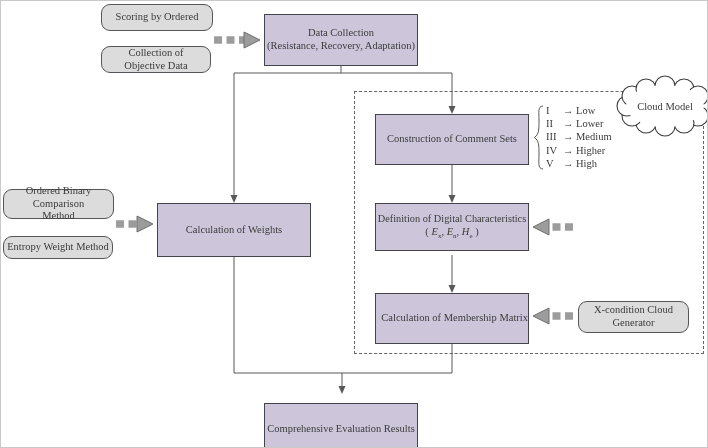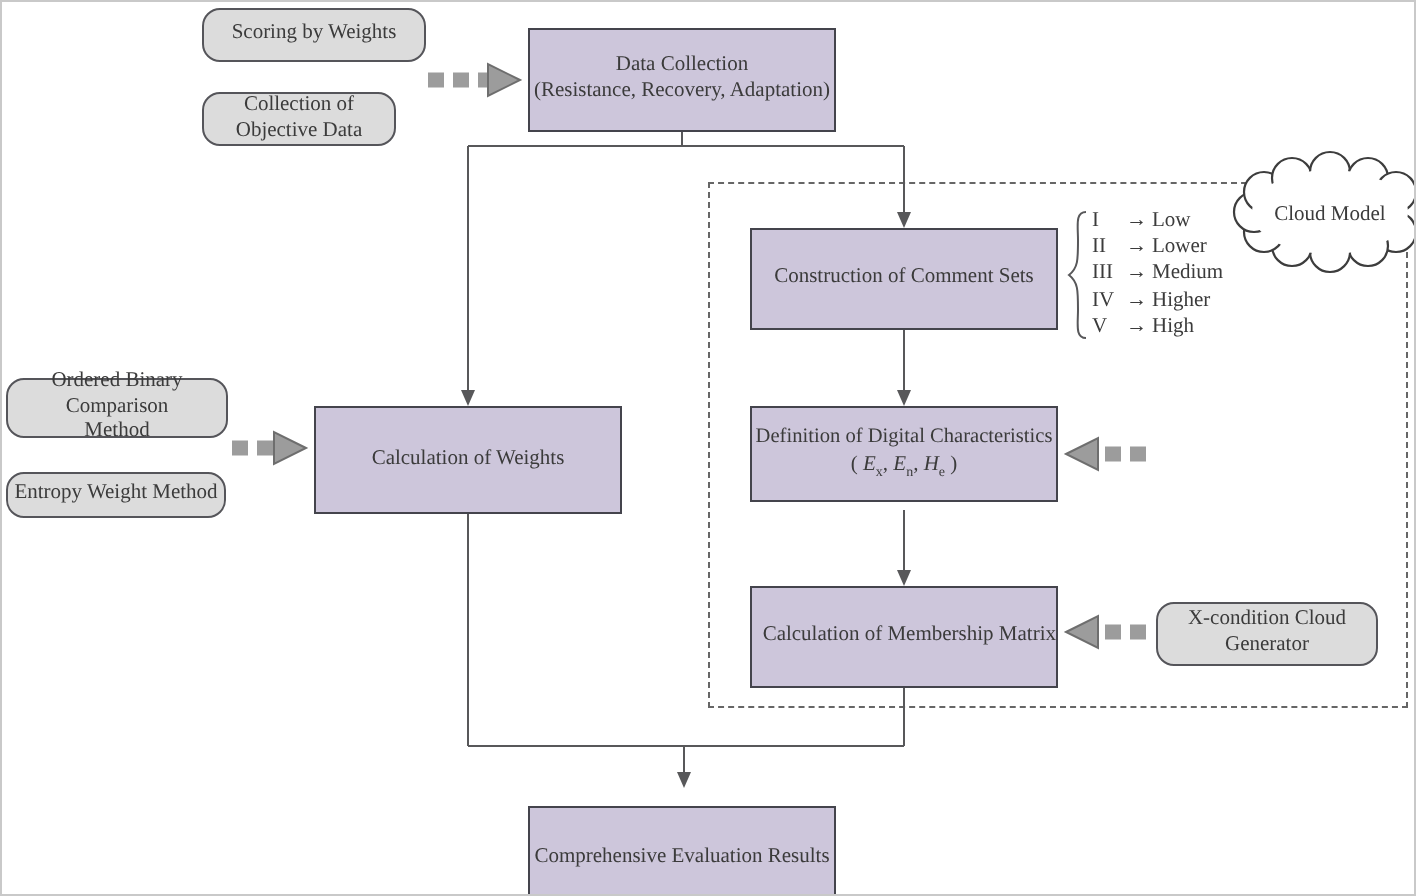--- a/index.html
+++ b/index.html
@@ -96,23 +96,23 @@
       <circle class="cloudbump" cx="683" cy="88" r="10"></circle>
       <circle class="cloudbump" cx="697" cy="95" r="10"></circle>
       <ellipse class="cloudcover" cx="664" cy="105" rx="39" ry="21"></ellipse>
       <text id="cloud-label" x="664" y="109" text-anchor="middle">Cloud Model</text>
     </g>
 
     <path class="thin" d="M542,105 C536.5,105 538,112 538,119 C538,129 538,133 533.5,136.5 C538,140 538,144 538,154 C538,161 536.5,168 542,168"></path>
   </svg>
 
   <div class="box gray" style="left:100px;top:3px;width:112px;height:27px;">
-    <span>Scoring by Weights</span>
+    <span>Scoring by Ordered</span>
   </div>
-  <div class="box gray" style="left:100px;top:45px;width:97px;height:27px;padding:0 6px;">
+  <div class="box gray" style="left:100px;top:45px;width:110px;height:27px;padding:0 6px;">
     <span>Collection of Objective Data</span>
   </div>
   <div class="box gray" style="left:2px;top:188px;width:111px;height:30px;padding:0 20px;">
     <span>Ordered Binary Comparison Method</span>
   </div>
   <div class="box gray" style="left:2px;top:235px;width:110px;height:23px;">
     <span class="nowrap">Entropy Weight Method</span>
   </div>
   <div class="box gray" style="left:577px;top:300px;width:111px;height:32px;padding:0 8px;">
     <span>X-condition Cloud Generator</span>

